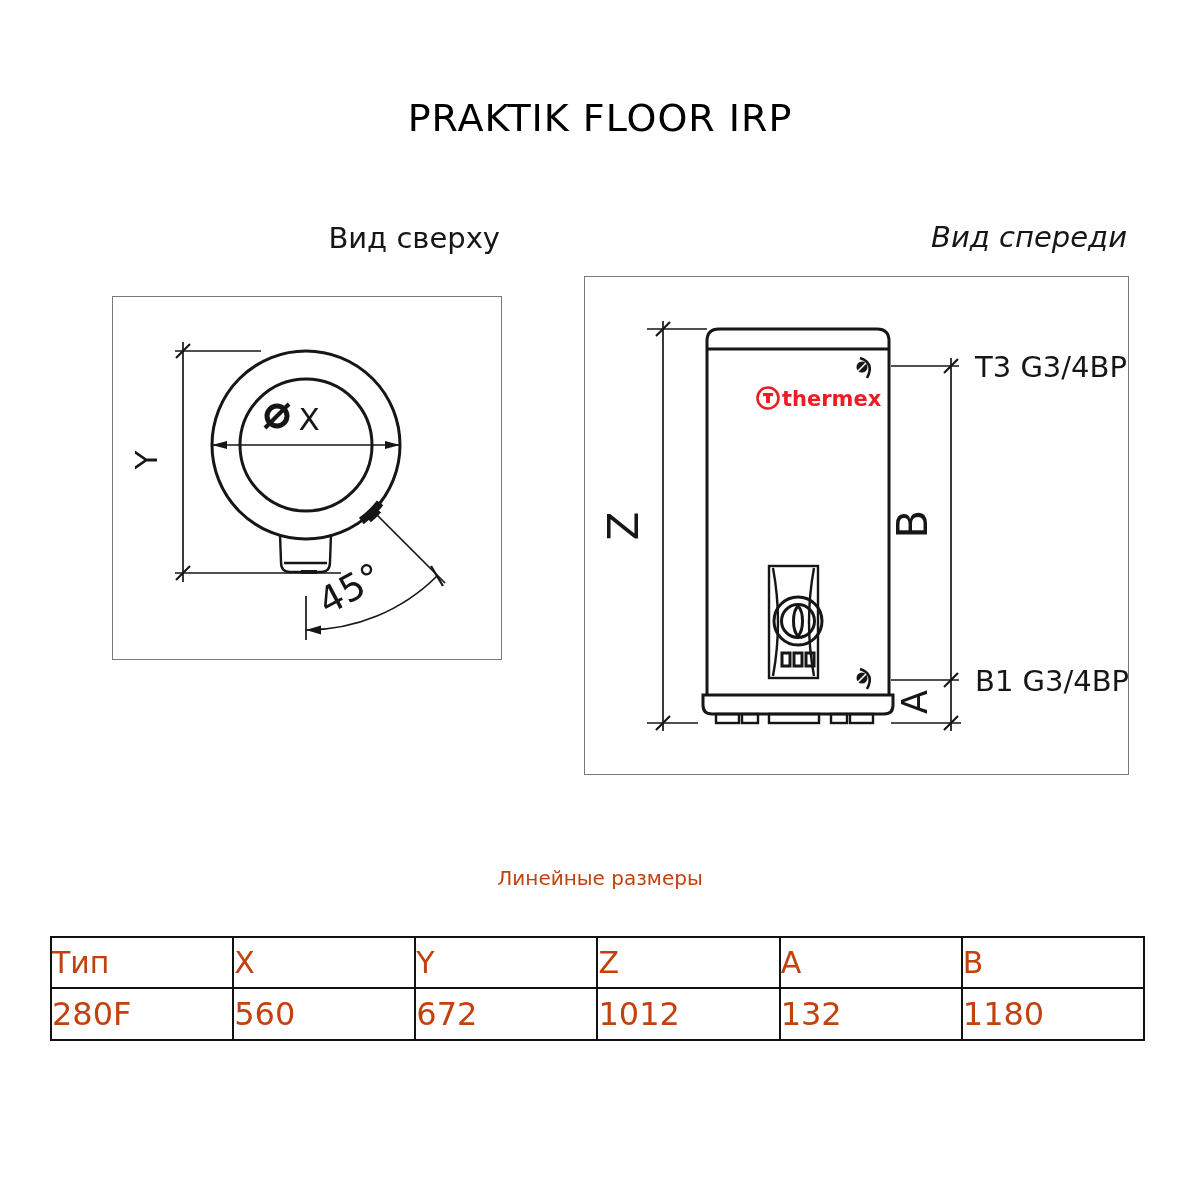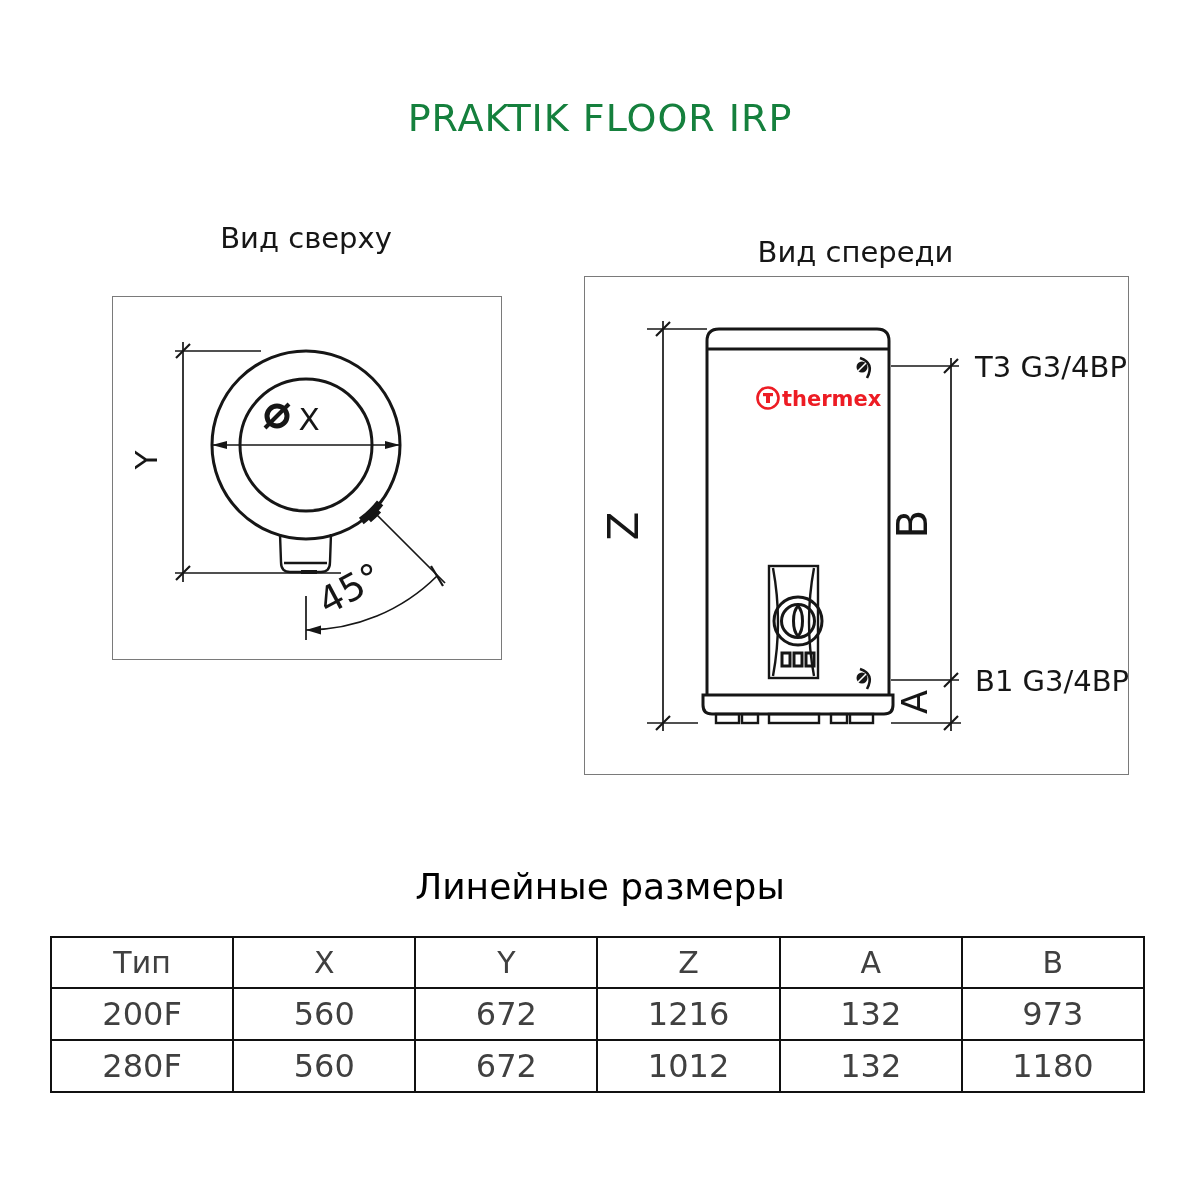--- a/index.html
+++ b/index.html
@@ -3,44 +3,44 @@
 <meta charset="utf-8">
 <style>
   html,body{margin:0;padding:0;}
   body{
     width:1200px;height:1200px;position:relative;background:#ffffff;
     font-family:"DejaVu Sans","Liberation Sans",sans-serif;color:#161616;
     overflow:hidden;
   }
   .main-title{
     position:absolute;left:0;top:96px;width:1200px;text-align:center;
-    font-size:38px;letter-spacing:1px;color:#15803d;
+    font-size:38px;letter-spacing:1px;color:#000000;
   }
   .view-title{
-    position:absolute;text-align:center;font-size:29px;color:#161616;
+    position:absolute;text-align:right;font-size:29px;color:#161616;
   }
   .view-title.top{left:112px;width:388px;top:221px;}
-  .view-title.front{left:584px;width:543px;top:235px;}
+  .view-title.front{left:584px;width:543px;top:220px;font-style:italic;}
   .view-box{
     position:absolute;border:1.5px solid #7a7a7a;background:#fff;
   }
   .view-box.top{left:112px;top:296px;width:388px;height:362px;}
   .view-box.front{left:584px;top:276px;width:543px;height:497px;}
   .view-box svg{display:block;width:100%;height:100%;}
   .table-title{
     position:absolute;left:0;top:866px;width:1200px;text-align:center;
-    font-size:36px;color:#000000;
+    font-size:20px;color:#c2410c;
   }
   table.dims{
     position:absolute;left:50px;top:936px;width:1095px;
     border-collapse:collapse;table-layout:fixed;background:#fff;
   }
   table.dims th,table.dims td{
-    border:2px solid #111;text-align:center;vertical-align:middle;
-    font-weight:normal;color:#404040;padding:0;
+    border:2px solid #111;text-align:left;vertical-align:middle;
+    font-weight:normal;color:#c2410c;padding:0;
   }
   table.dims th{height:49px;font-size:30px;}
   table.dims td{height:50px;font-size:32px;}
   
   .ln{stroke:#161616;fill:none;}
   .thick{stroke-width:3;}
   .mid{stroke-width:2.4;}
   .dim{stroke-width:1.7;}
   .tick{stroke-width:2.2;}
   text.cad{fill:#161616;font-family:"DejaVu Sans","Liberation Sans",sans-serif;}
@@ -194,28 +194,20 @@
       <th>Тип</th>
       <th>X</th>
       <th>Y</th>
       <th>Z</th>
       <th>A</th>
       <th>B</th>
     </tr>
   </thead>
   <tbody>
     <tr>
-      <td>200F</td>
-      <td>560</td>
-      <td>672</td>
-      <td>1216</td>
-      <td>132</td>
-      <td>973</td>
-    </tr>
-    <tr>
       <td>280F</td>
       <td>560</td>
       <td>672</td>
       <td>1012</td>
       <td>132</td>
       <td>1180</td>
     </tr>
   </tbody>
 </table>
 

